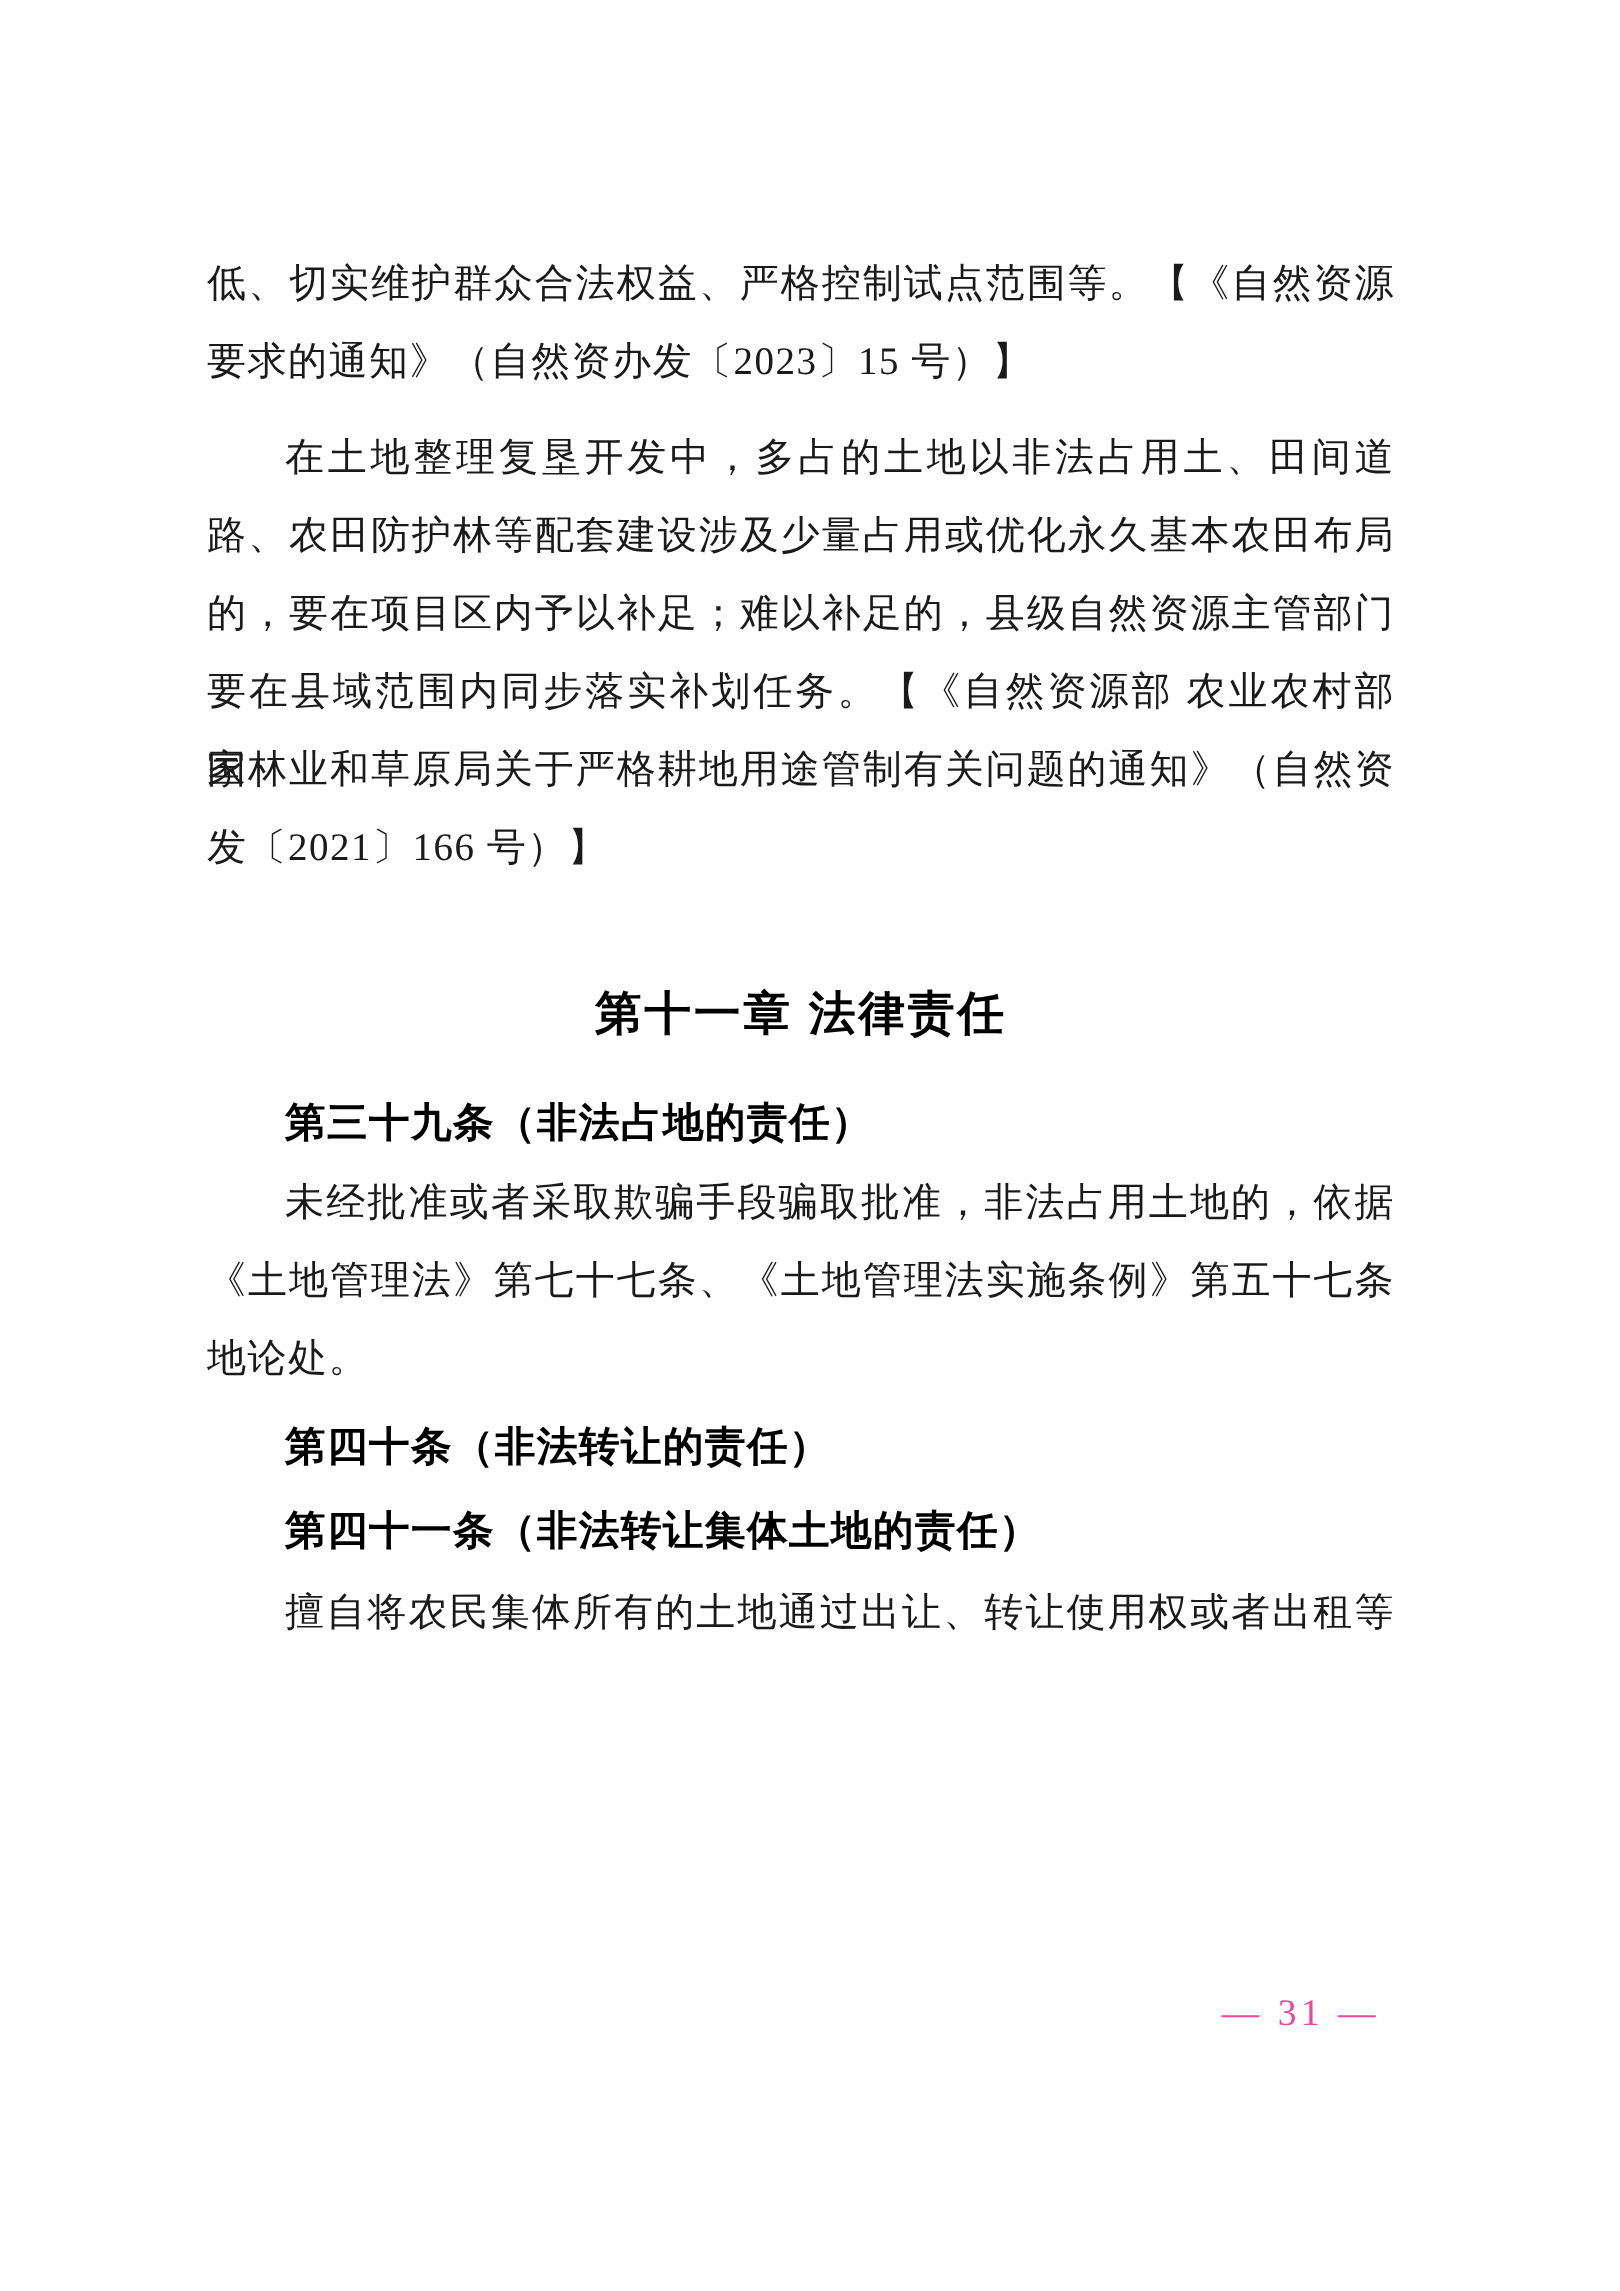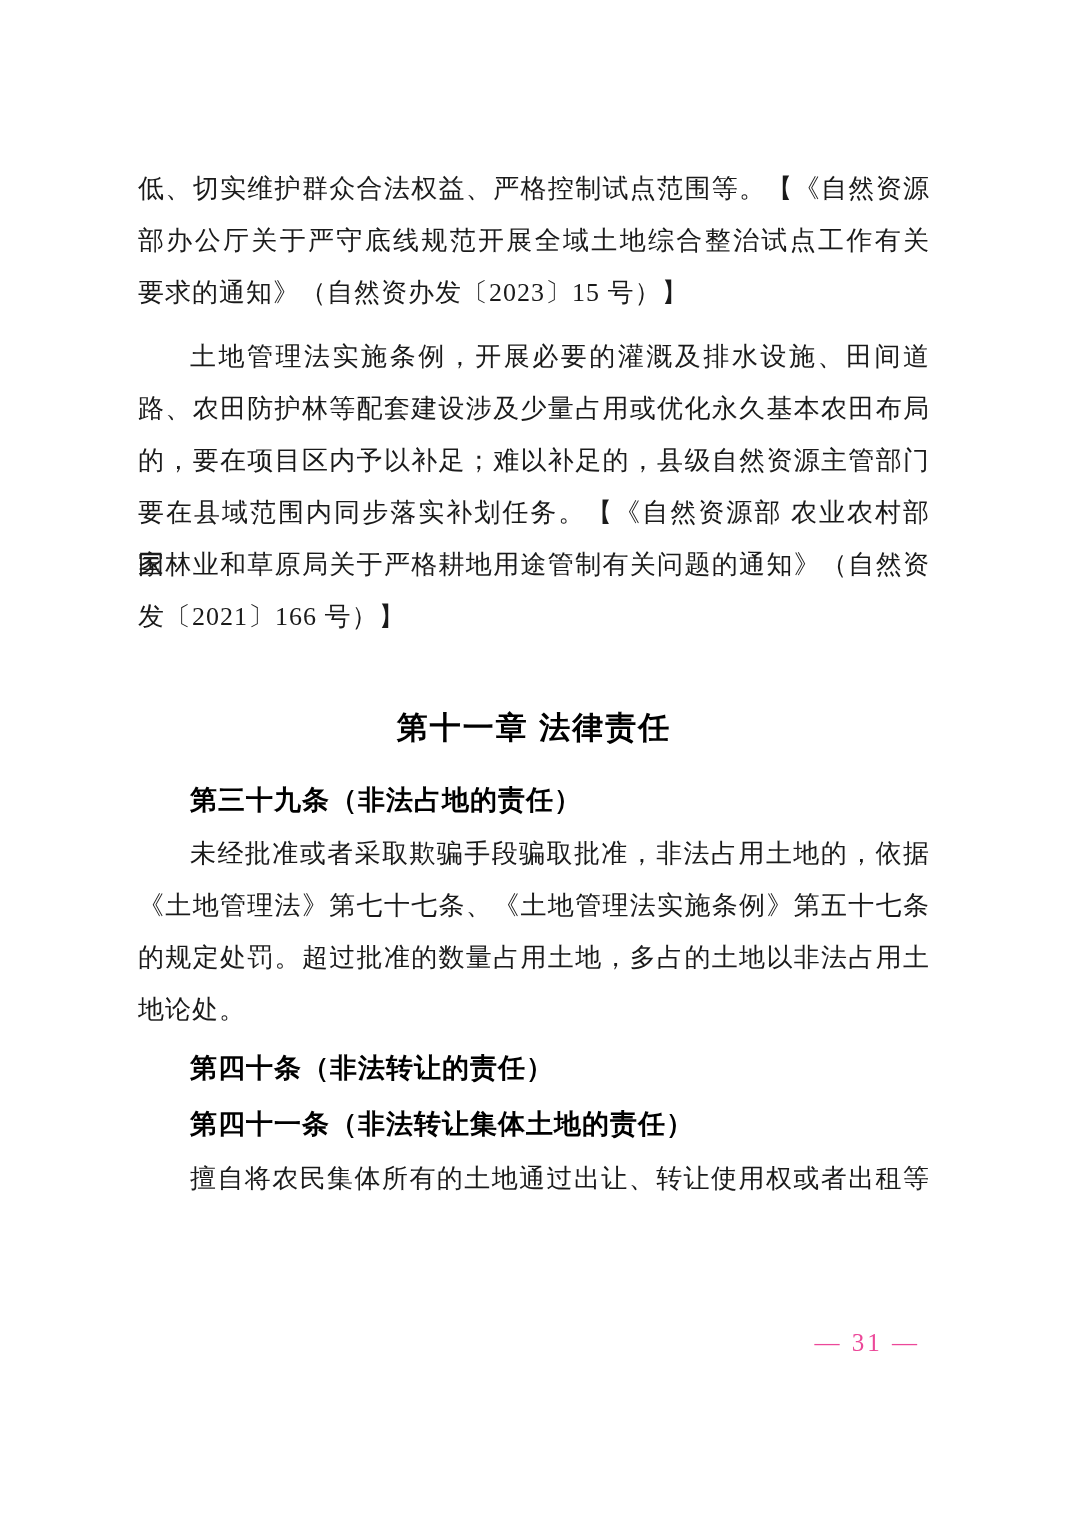--- a/index.html
+++ b/index.html
@@ -77,40 +77,38 @@
   }
 </style>
 </head>
 <body>
 
 <div class="page">
   <div class="content">
 
     <div class="para">
       <div class="line">低、切实维护群众合法权益、严格控制试点范围等。【《自然资源</div>
-      <div class="line">部办公厅关于严守底线规范开展全域土地综合整治试点工作有关</div>
       <div class="line end">要求的通知》（自然资办发〔2023〕15 号）】</div>
     </div>
 
     <div class="para mt-para2">
-      <div class="line indent">土地管理法实施条例，开展必要的灌溉及排水设施、田间道</div>
+      <div class="line indent">在土地整理复垦开发中，多占的土地以非法占用土、田间道</div>
       <div class="line">路、农田防护林等配套建设涉及少量占用或优化永久基本农田布局</div>
       <div class="line">的，要在项目区内予以补足；难以补足的，县级自然资源主管部门</div>
       <div class="line">要在县域范围内同步落实补划任务。【《自然资源部 农业农村部 国</div>
       <div class="line">家林业和草原局关于严格耕地用途管制有关问题的通知》（自然资</div>
       <div class="line end">发〔2021〕166 号）】</div>
     </div>
 
     <div class="chapter-heading">第十一章 法律责任</div>
 
     <div class="article-heading mt-a39h">第三十九条（非法占地的责任）</div>
     <div class="para mt-a39b">
       <div class="line indent">未经批准或者采取欺骗手段骗取批准，非法占用土地的，依据</div>
       <div class="line">《土地管理法》第七十七条、《土地管理法实施条例》第五十七条</div>
-      <div class="line">的规定处罚。超过批准的数量占用土地，多占的土地以非法占用土</div>
       <div class="line end">地论处。</div>
     </div>
 
     <div class="article-heading mt-a40h">第四十条（非法转让的责任）</div>
 
     <div class="article-heading mt-a41h">第四十一条（非法转让集体土地的责任）</div>
     <div class="para mt-a41b">
       <div class="line indent">擅自将农民集体所有的土地通过出让、转让使用权或者出租等</div>
     </div>
 

